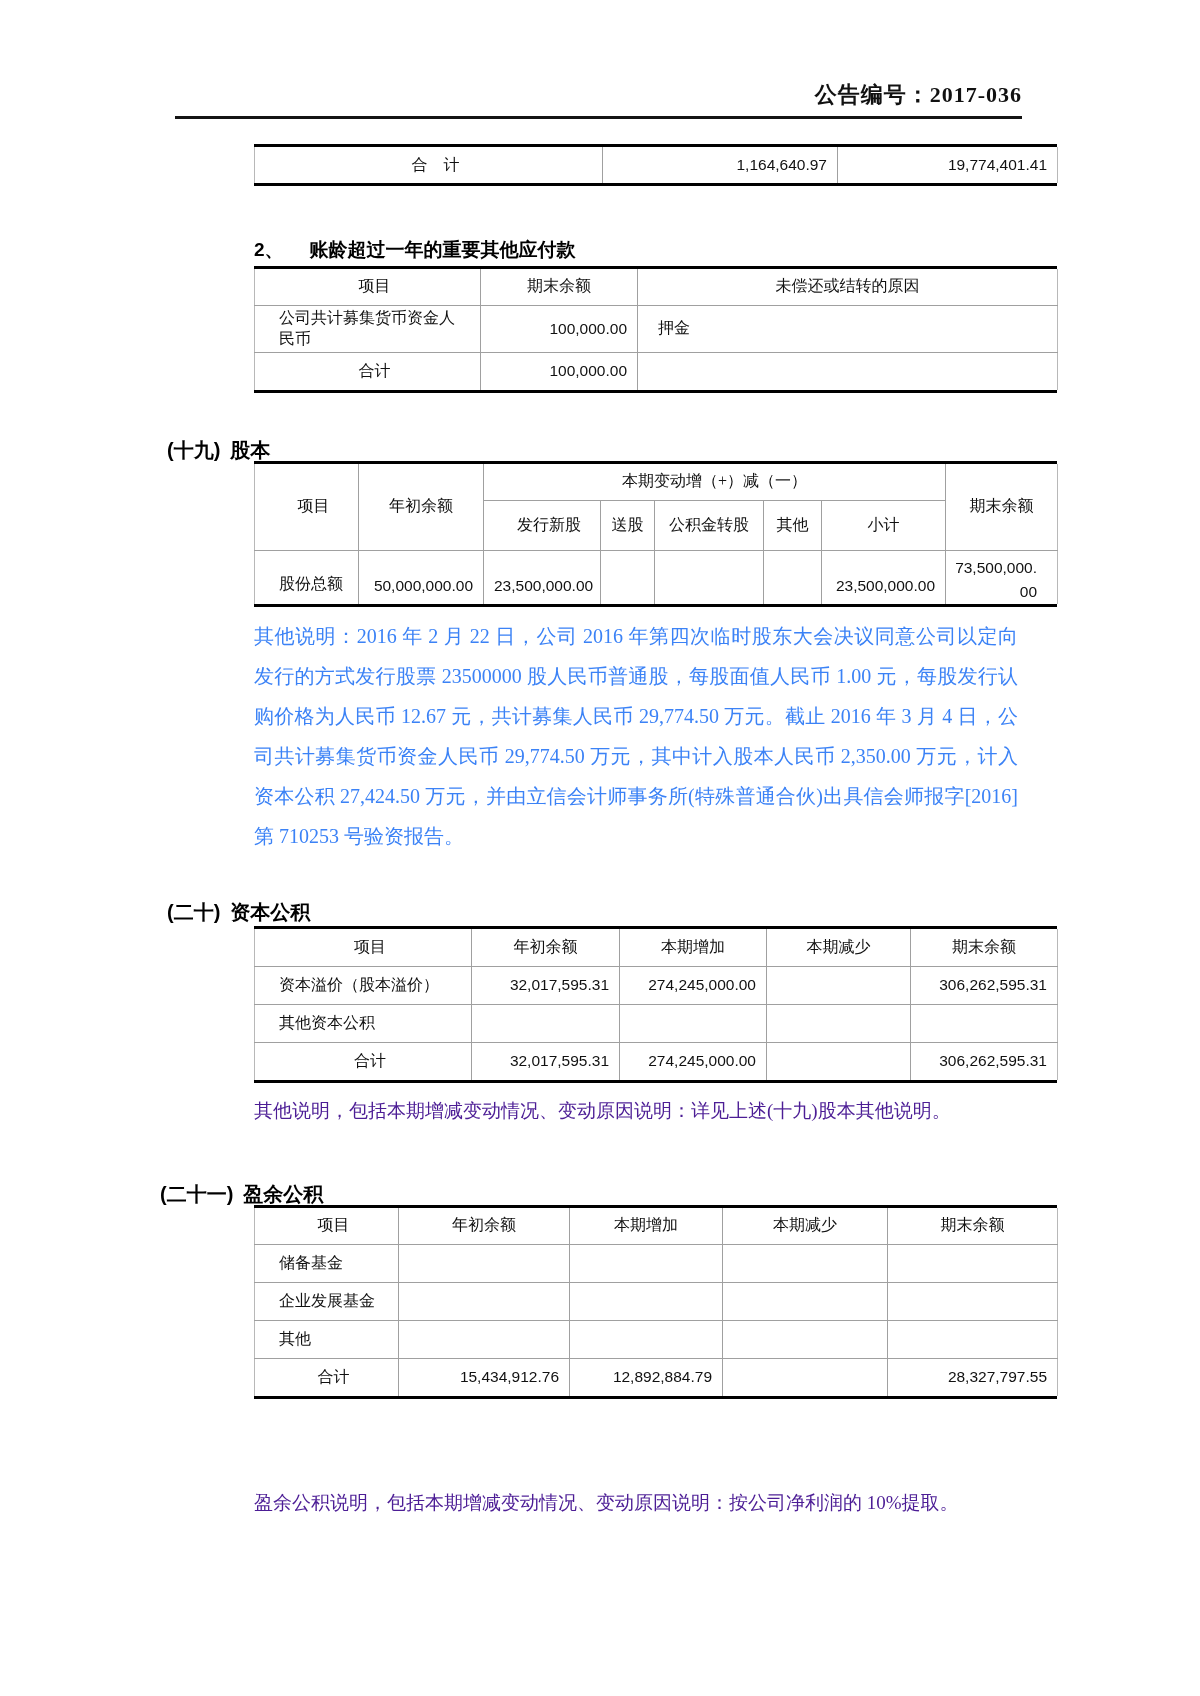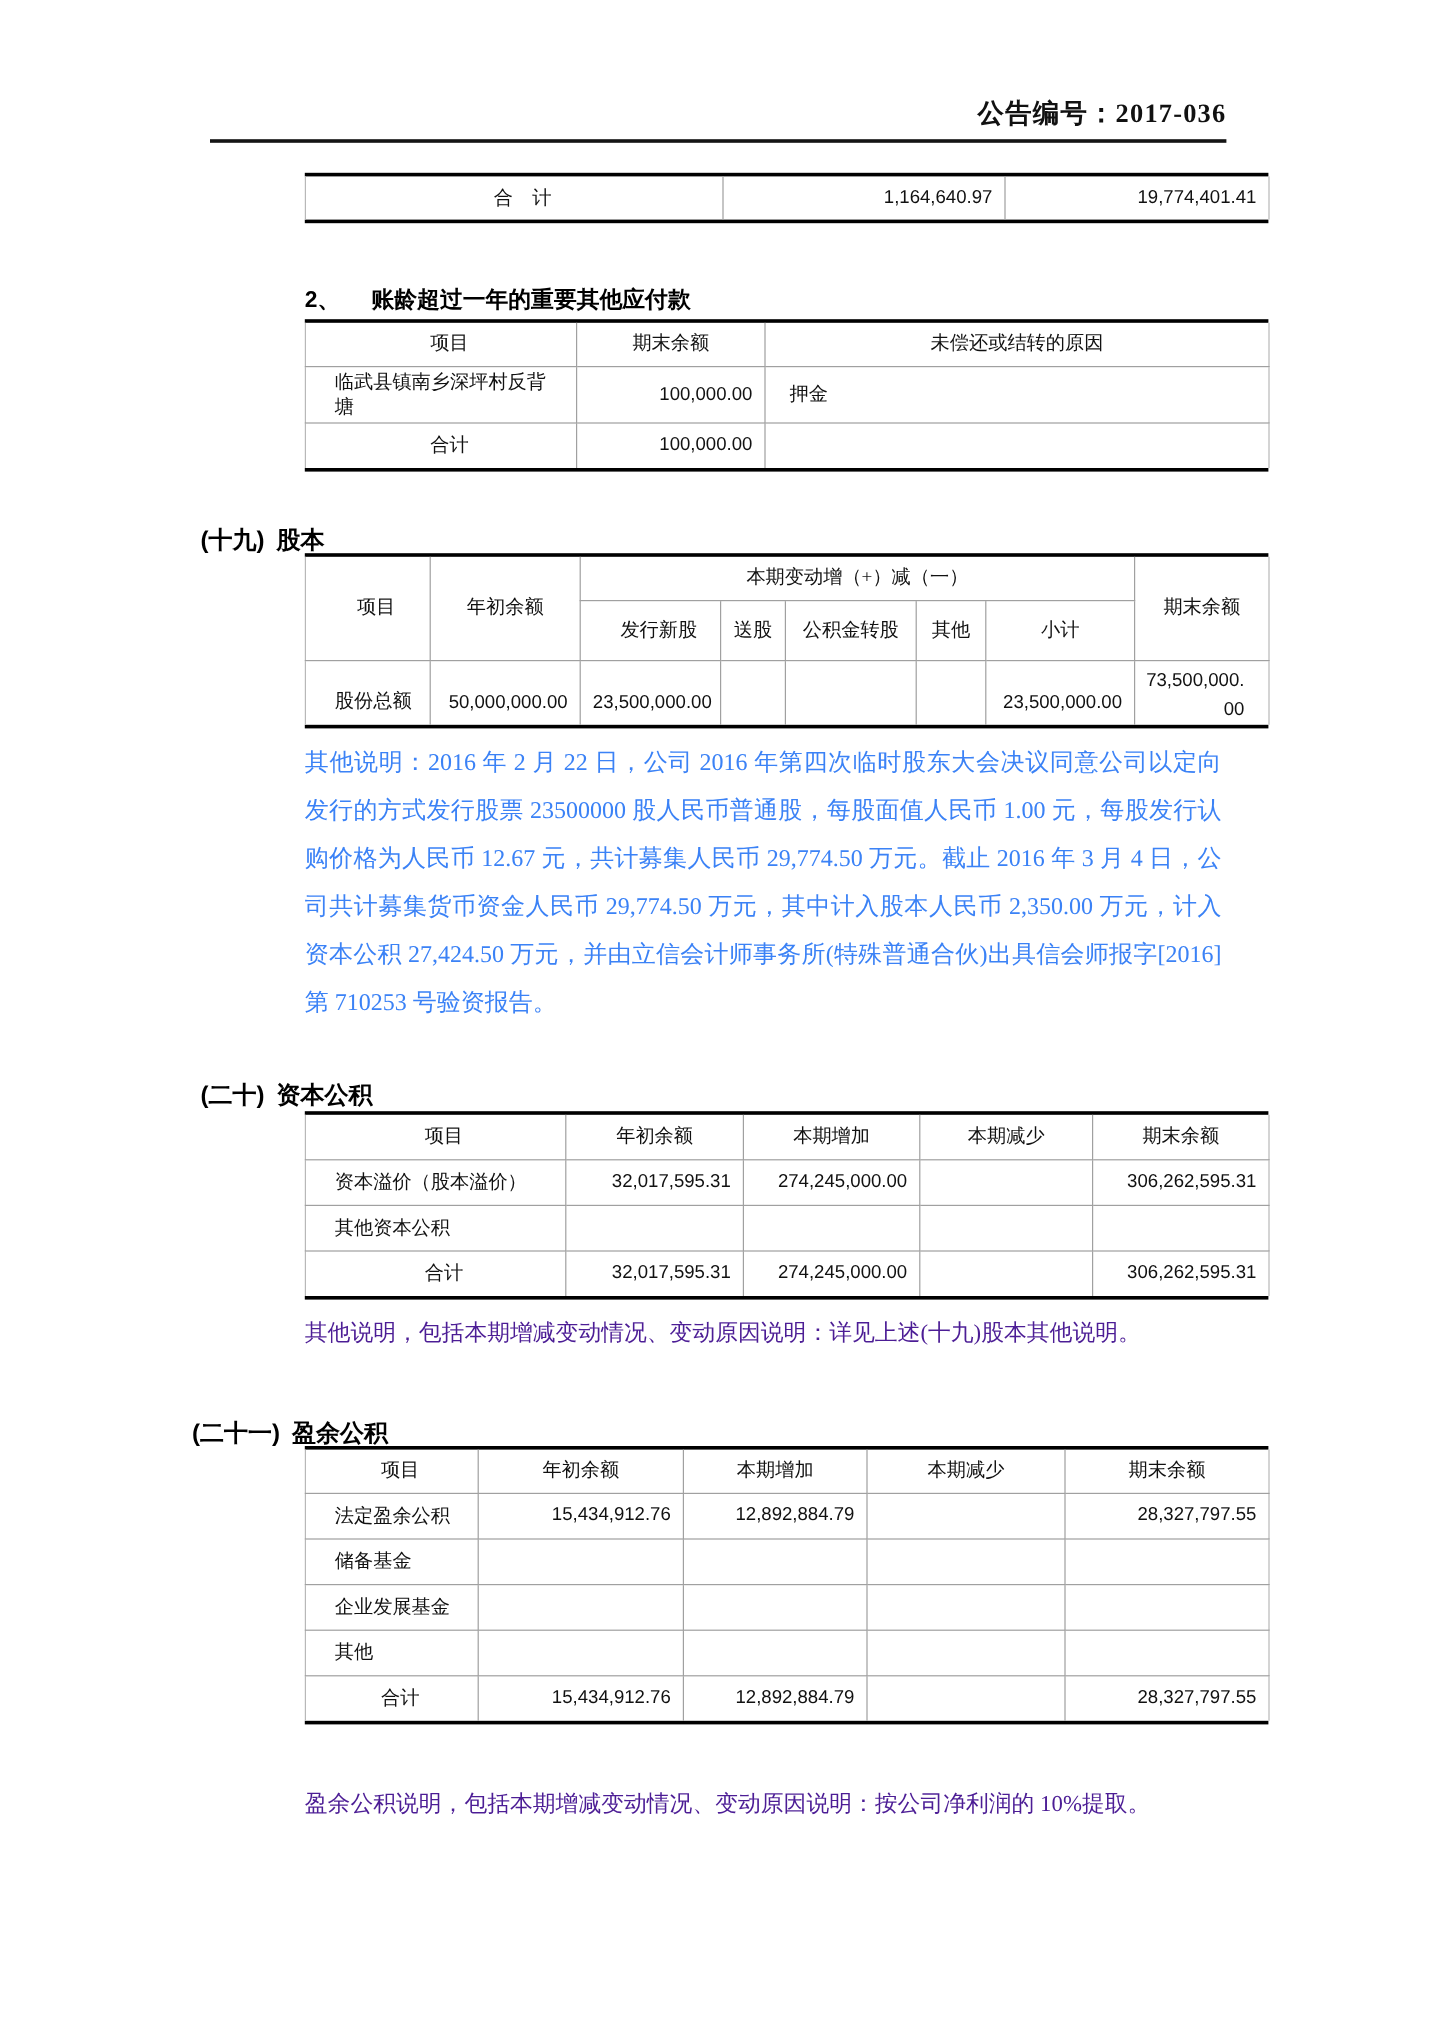--- a/index.html
+++ b/index.html
@@ -81,21 +81,21 @@
         <col style="width:157px">
         <col style="width:420px">
       </colgroup>
     <tbody>
         <tr class="h36">
       <td class="hd">项目</td>
       <td class="hd">期末余额</td>
       <td class="hd">未偿还或结转的原因</td>
     </tr>
     <tr class="h38">
-      <td class="item">临武县镇南乡深坪村反背塘</td>
+      <td class="item">公司共计募集货币资金人民币</td>
       <td class="num">100,000.00</td>
       <td class="item" style="padding-left:20px;">押金</td>
     </tr>
     <tr class="h38">
       <td class="ctr">合计</td>
       <td class="num">100,000.00</td>
       <td class="item"></td>
     </tr>
   </tbody>
     </table>
@@ -208,27 +208,20 @@
     </colgroup>
     <tbody>
         <tr class="h36">
       <td class="hd">项目</td>
       <td class="hd">年初余额</td>
       <td class="hd">本期增加</td>
       <td class="hd">本期减少</td>
       <td class="hd">期末余额</td>
     </tr>
     <tr class="h38">
-      <td class="item">法定盈余公积</td>
-      <td class="num">15,434,912.76</td>
-      <td class="num">12,892,884.79</td>
-      <td class="num"></td>
-      <td class="num">28,327,797.55</td>
-    </tr>
-    <tr class="h38">
       <td class="item">储备基金</td>
       <td class="num"></td>
       <td class="num"></td>
       <td class="num"></td>
       <td class="num"></td>
     </tr>
     <tr class="h38">
       <td class="item">企业发展基金</td>
       <td class="num"></td>
       <td class="num"></td>

